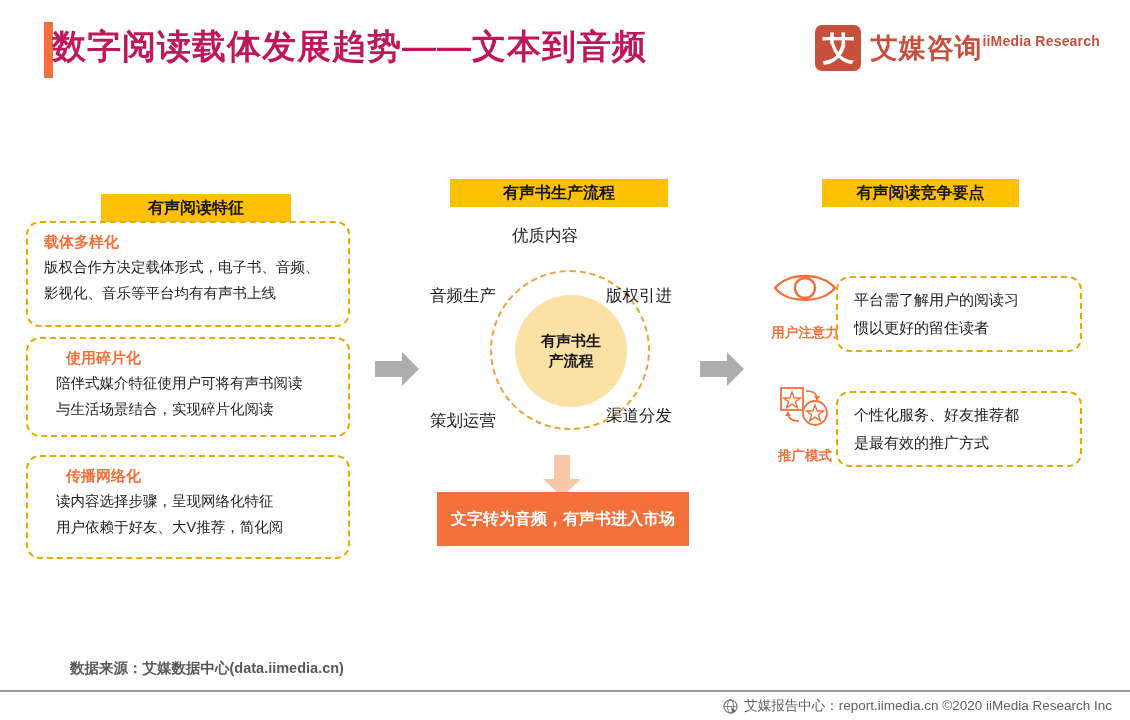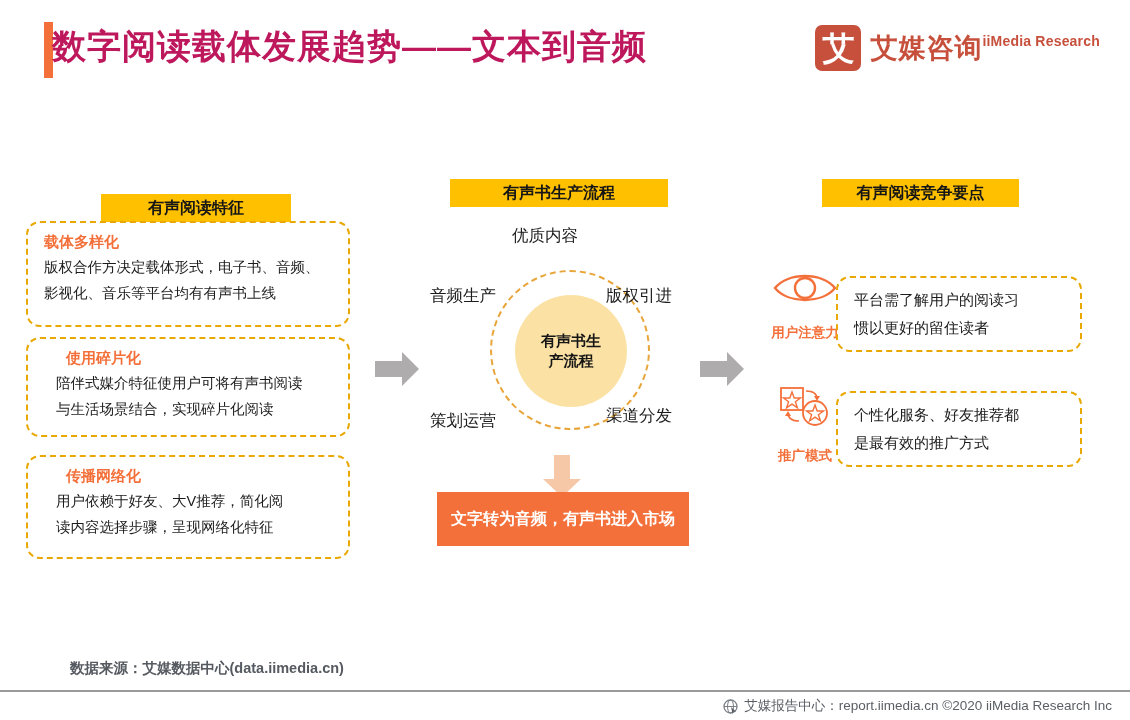--- a/index.html
+++ b/index.html
@@ -299,22 +299,22 @@
 </div>
 
 <div class="feature-card" id="feature-card-1">
   <div class="feature-title indented">使用碎片化</div>
   <div class="feature-body indented">陪伴式媒介特征使用户可将有声书阅读</div>
   <div class="feature-body indented">与生活场景结合，实现碎片化阅读</div>
 </div>
 
 <div class="feature-card" id="feature-card-2">
   <div class="feature-title indented">传播网络化</div>
+  <div class="feature-body indented">读内容选择步骤，呈现网络化特征</div>
   <div class="feature-body indented">用户依赖于好友、大V推荐，简化阅</div>
-  <div class="feature-body indented">读内容选择步骤，呈现网络化特征</div>
 </div>
 
 <svg class="chevron-arrow" id="arrow-left-to-mid" viewBox="0 0 44 34">
   <polygon points="0,9 27,9 27,0 44,17 27,34 27,25 0,25" fill="#AEACAC"></polygon>
 </svg>
 <svg class="chevron-arrow" id="arrow-mid-to-right" viewBox="0 0 44 34">
   <polygon points="0,9 27,9 27,0 44,17 27,34 27,25 0,25" fill="#AEACAC"></polygon>
 </svg>
 
 <div id="circle-diagram">

